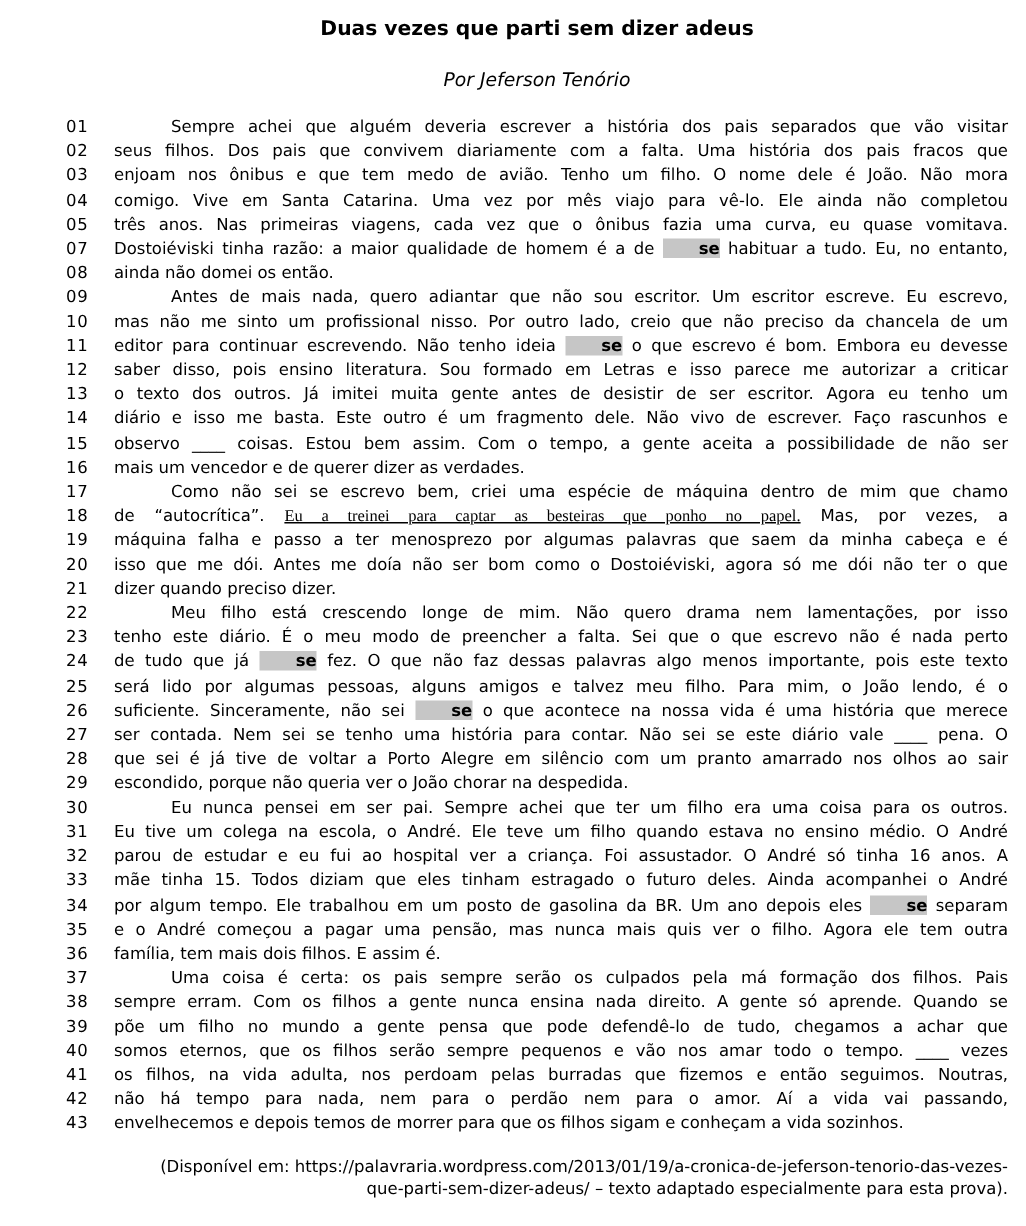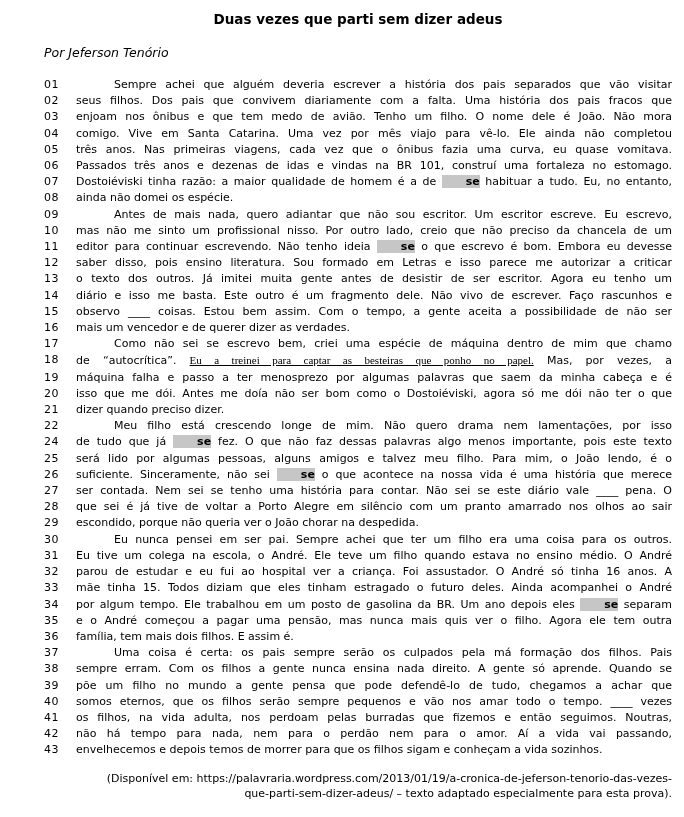--- a/index.html
+++ b/index.html
@@ -20,21 +20,21 @@
     margin-left: 16px;
   }
   .title {
     text-align: center;
     font-weight: bold;
     font-size: 13.5px;
     line-height: 18px;
     padding-top: 2px;
   }
   .byline {
-    text-align: left;
+    text-align: center;
     font-style: italic;
     font-size: 12.5px;
     line-height: 16px;
     margin-top: 17px;
   }
   .lines {
     margin-top: 16px;
   }
   .row {
     display: flex;
@@ -96,30 +96,26 @@
       </div>
       <div class="row">
         <span class="num">04</span>
         <span class="txt"><span>comigo. Vive em Santa Catarina. Uma vez por mês viajo para vê-lo. Ele ainda não completou</span></span>
       </div>
       <div class="row">
         <span class="num">05</span>
         <span class="txt"><span>três anos. Nas primeiras viagens, cada vez que o ônibus fazia uma curva, eu quase vomitava.</span></span>
       </div>
       <div class="row">
-        <span class="num">06</span>
-        <span class="txt"><span>Passados três anos e dezenas de idas e vindas na BR 101, construí uma fortaleza no estomago.</span></span>
-      </div>
-      <div class="row">
         <span class="num">07</span>
         <span class="txt"><span>Dostoiéviski tinha razão: a maior qualidade de homem é a de </span><span class="hl">se</span><span> habituar a tudo. Eu, no entanto,</span></span>
       </div>
       <div class="row">
         <span class="num">08</span>
-        <span class="txt end"><span>ainda não domei os espécie.</span></span>
+        <span class="txt end"><span>ainda não domei os então.</span></span>
       </div>
       <div class="row">
         <span class="num">09</span>
         <span class="txt ind"><span>Antes de mais nada, quero adiantar que não sou escritor. Um escritor escreve. Eu escrevo,</span></span>
       </div>
       <div class="row">
         <span class="num">10</span>
         <span class="txt"><span>mas não me sinto um profissional nisso. Por outro lado, creio que não preciso da chancela de um</span></span>
       </div>
       <div class="row">
@@ -162,20 +158,24 @@
         <span class="num">20</span>
         <span class="txt"><span>isso que me dói. Antes me doía não ser bom como o Dostoiéviski, agora só me dói não ter o que</span></span>
       </div>
       <div class="row">
         <span class="num">21</span>
         <span class="txt end"><span>dizer quando preciso dizer.</span></span>
       </div>
       <div class="row">
         <span class="num">22</span>
         <span class="txt ind"><span>Meu filho está crescendo longe de mim. Não quero drama nem lamentações, por isso</span></span>
+      </div>
+      <div class="row">
+        <span class="num">23</span>
+        <span class="txt"><span>tenho este diário. É o meu modo de preencher a falta. Sei que o que escrevo não é nada perto</span></span>
       </div>
       <div class="row">
         <span class="num">24</span>
         <span class="txt"><span>de tudo que já </span><span class="hl">se</span><span> fez. O que não faz dessas palavras algo menos importante, pois este texto</span></span>
       </div>
       <div class="row">
         <span class="num">25</span>
         <span class="txt"><span>será lido por algumas pessoas, alguns amigos e talvez meu filho. Para mim, o João lendo, é o</span></span>
       </div>
       <div class="row">

